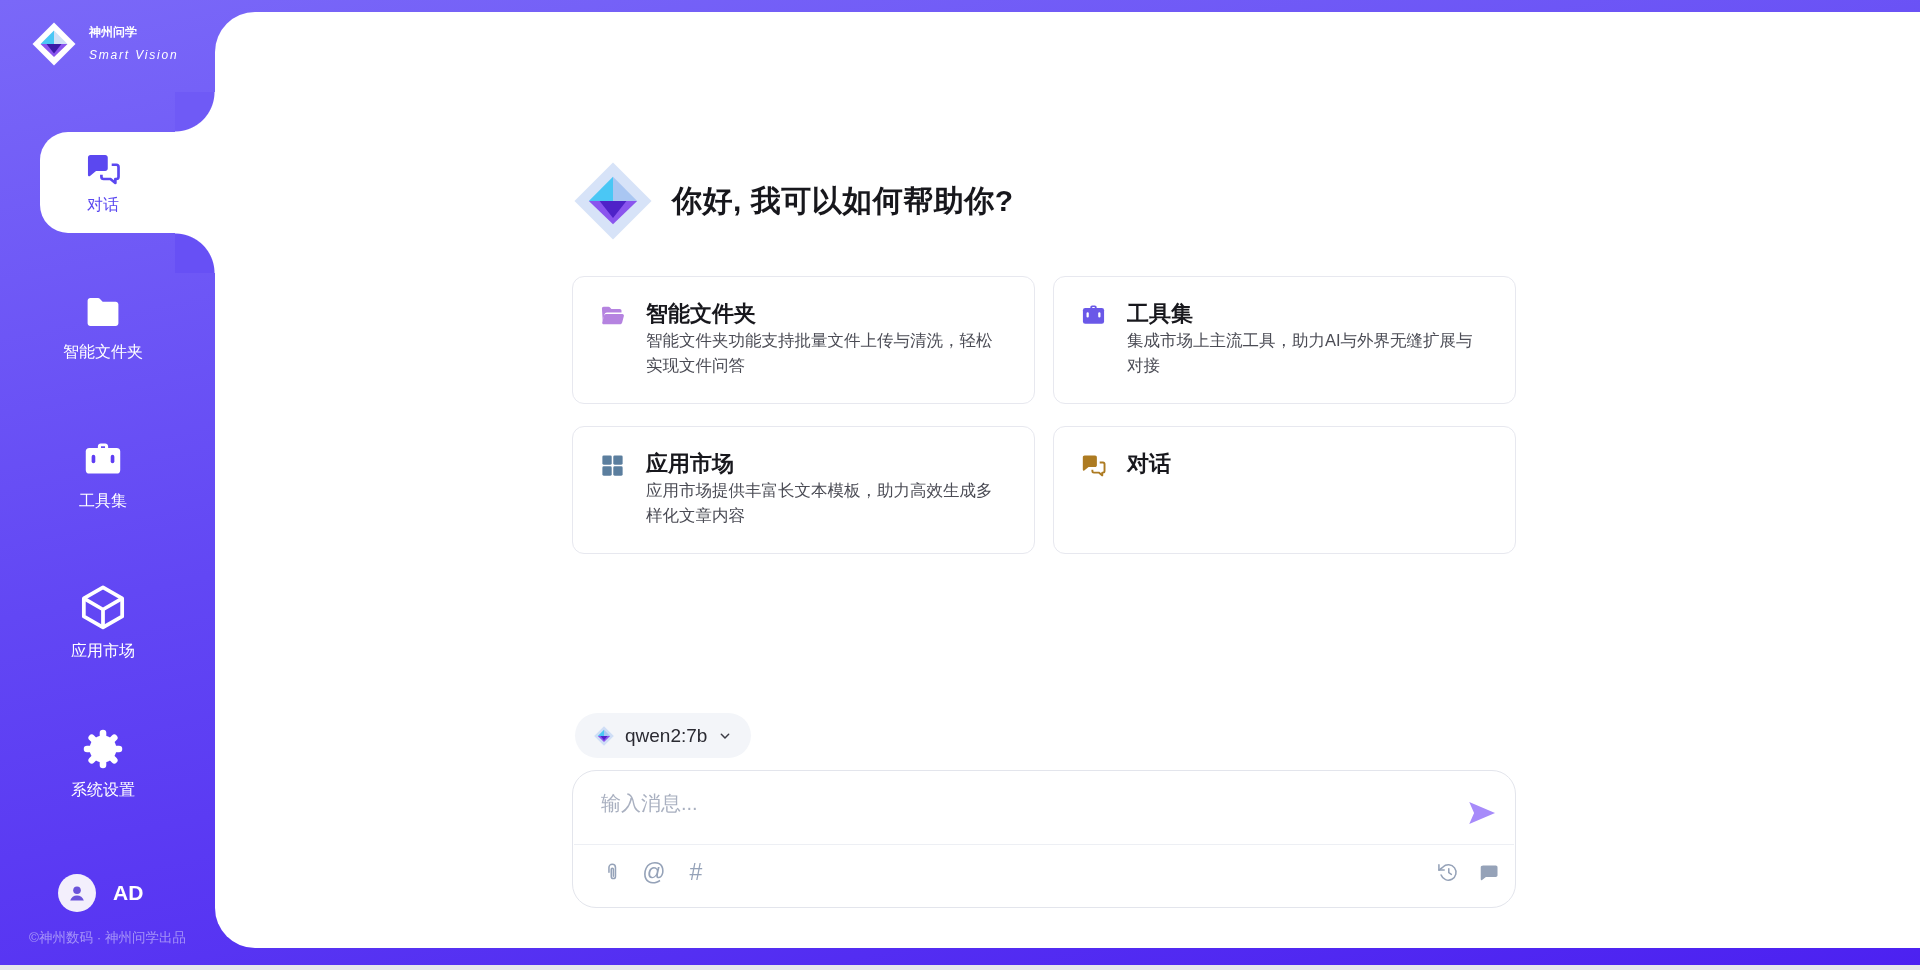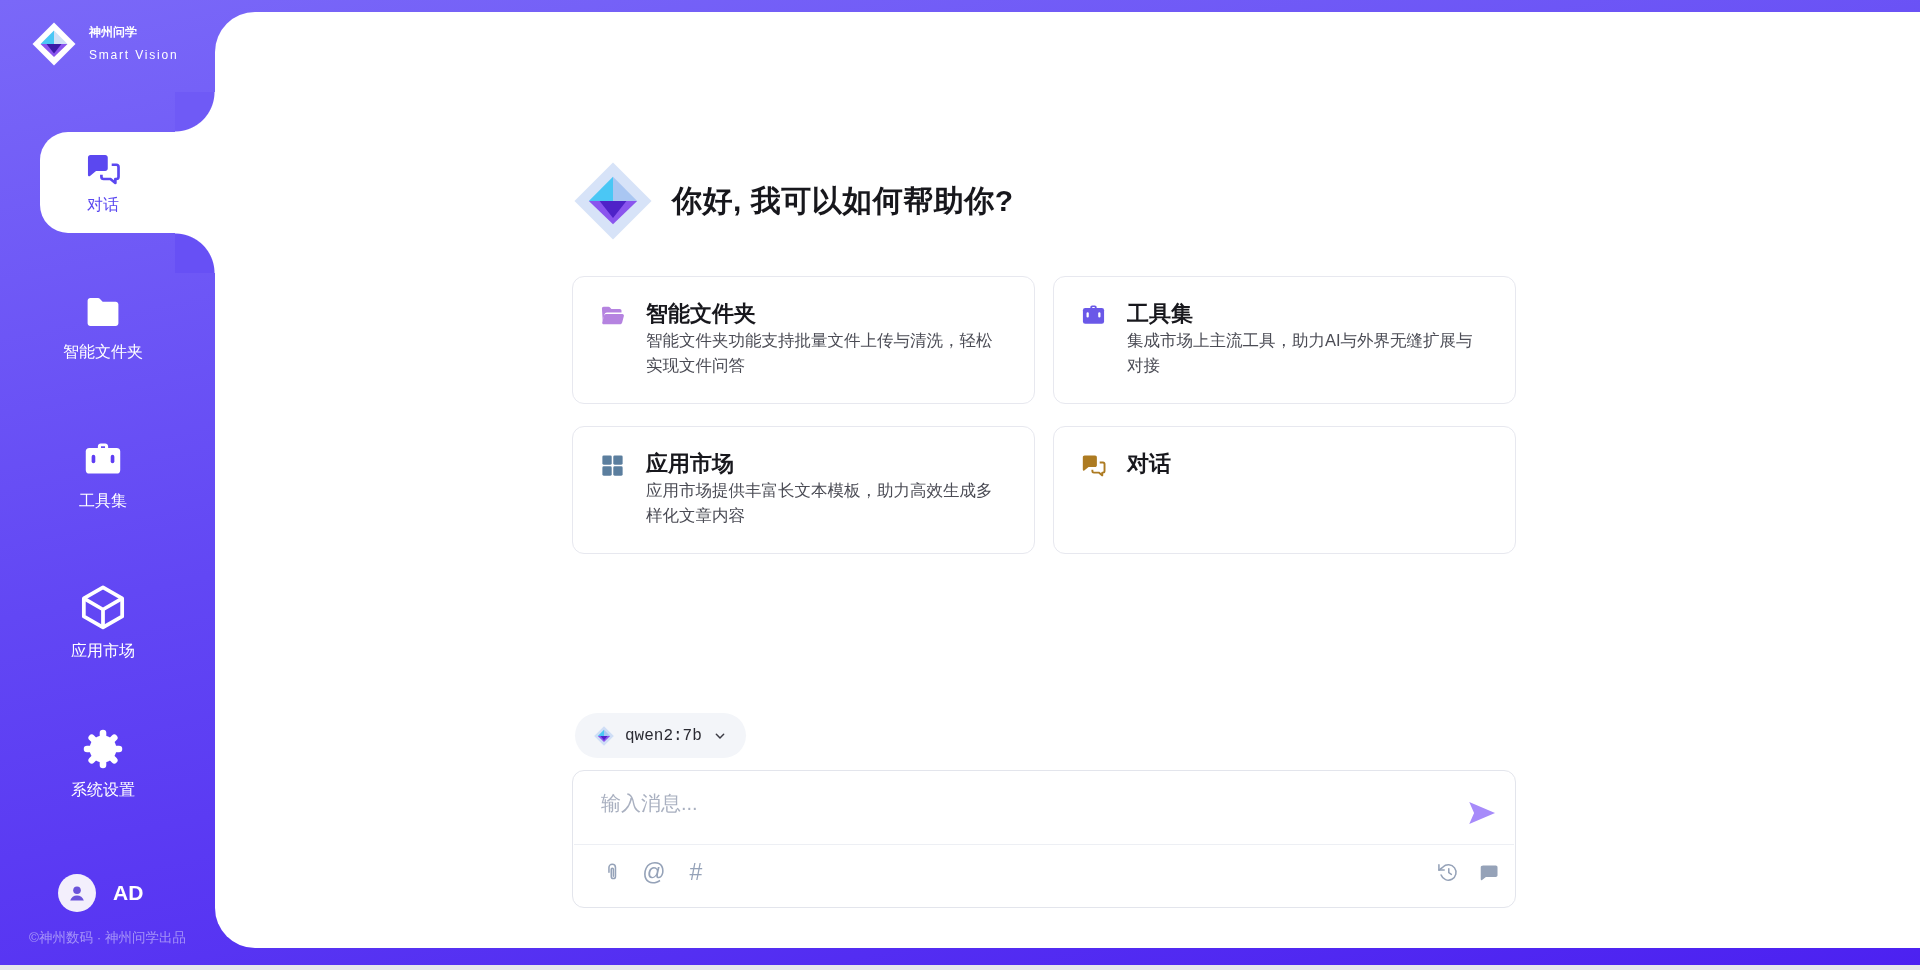--- a/index.html
+++ b/index.html
@@ -11,21 +11,21 @@
   
   .main{position:absolute;left:215px;top:12px;width:1824px;height:936px;
         background:#ffffff;border-radius:40px;}
 
   .bottom-strip{position:absolute;left:0;bottom:0;width:100%;height:5px;background:#e6e6ec;}
 
   
   .logo{position:absolute;left:30px;top:20px;display:flex;align-items:center;gap:11px;}
   .gem-48{width:48px;height:48px;}
   .brand-name{font-size:12px;font-weight:700;color:#fff;line-height:1.15;}
-  .brand-sub{font-size:12px;color:#fff;letter-spacing:1.8px;margin-top:9px;}
+  .brand-sub{font-size:12px;color:#fff;letter-spacing:1.8px;margin-top:9px;font-style:italic;}
 
   .tab-bg{position:absolute;left:40px;top:132px;width:175px;height:101px;
           background:#fff;border-radius:28px 0 0 28px;z-index:2;}
   .tab-fillet{position:absolute;left:175px;width:40px;height:40px;z-index:2;}
   .tab-fillet-top{top:92px;background:radial-gradient(circle at 0 0,#6f5af6 39px,#ffffff 40px);}
   .tab-fillet-bottom{top:233px;background:radial-gradient(circle at 0 100%,#6750f5 39px,#ffffff 40px);}
   .tab-content{position:absolute;left:0;top:132px;width:206px;height:101px;z-index:3;
                display:flex;flex-direction:column;align-items:center;justify-content:center;gap:7px;cursor:pointer;}
 
   .nav-item{position:absolute;left:0;width:206px;display:flex;flex-direction:column;
@@ -61,26 +61,26 @@
         background:#fff;padding:24px 26px 0 26px;display:flex;gap:20px;cursor:pointer;}
   .card-icon{width:27px;height:27px;flex:none;margin-top:1px;}
   .card-icon svg{width:100%;height:100%;}
   .card-title{font-size:22px;font-weight:700;color:#18181d;line-height:1.2;}
   .card-desc{margin-top:1px;font-size:16.5px;color:#4b4c55;line-height:1.5;}
 
   
   .model-pill{position:absolute;left:360px;top:701px;height:45px;border-radius:23px;
               background:#f3f5f9;display:inline-flex;align-items:center;gap:10px;padding:0 18px;}
   .gem-22{width:22px;height:22px;}
-  .model-label{font-size:16px;color:#2a2a32;font-weight:500;font-family:Liberation Mono, monospace;}
+  .model-label{font-size:19px;color:#2a2a32;font-weight:500;}
   .chev{width:16px;height:16px;color:#3b3b44;display:flex;}
 
   
   .composer{position:absolute;left:357px;top:758px;width:944px;height:138px;box-sizing:border-box;
-            border:1px solid #e3e5ec;border-radius:12px;background:#fff;}
+            border:1px solid #e3e5ec;border-radius:24px;background:#fff;}
   .composer textarea{position:absolute;left:26px;top:17px;width:840px;height:48px;border:0;outline:none;
             resize:none;font-size:20px;color:#2f2f38;background:transparent;font-family:inherit;}
   .composer textarea::placeholder{color:#a9b0c0;}
   .send-btn{position:absolute;right:16px;top:25px;width:34px;height:34px;color:#a78bfa;}
   .send-btn svg{width:100%;height:100%;}
   .divider{position:absolute;left:1px;right:1px;top:73px;height:1px;background:#edeff4;}
   .tb-left{position:absolute;left:26px;top:88px;display:flex;align-items:center;gap:16px;color:#95a2b8;}
   .tb-right{position:absolute;right:14px;top:88px;display:flex;align-items:center;gap:14px;color:#95a2b8;}
   .icon-btn{width:26px;height:26px;display:flex;align-items:center;justify-content:center;color:inherit;}
   .icon-btn svg{width:23px;height:23px;}

